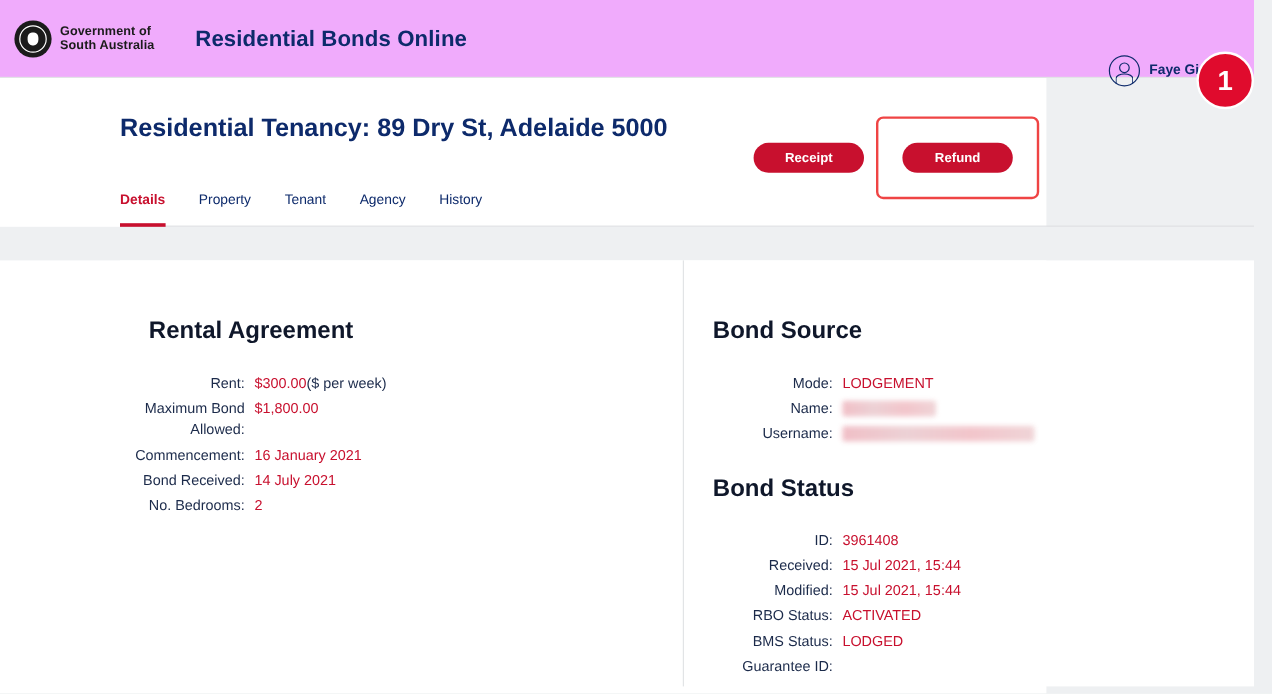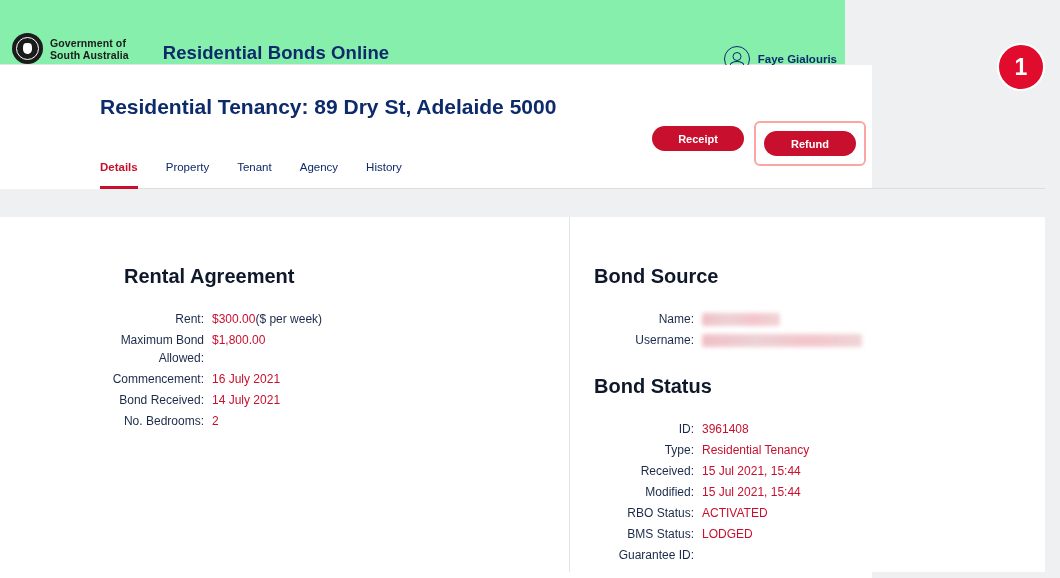--- a/index.html
+++ b/index.html
@@ -12,24 +12,24 @@
   }
   .page {
     position: relative;
     width: 1060px; height: 578px;
     background: #eef0f2;
   }
 
   
   .header {
     position: absolute; top: 0; left: 0;
-    width: 845px; height: 65px;
-    background: #86efac;
+    width: 1045px; height: 65px;
+    background: #f0abfc;
     border-bottom: 1px solid #e2e4e6;
-    display: flex; align-items: flex-end;
+    display: flex; align-items: center;
   }
   .gov-logo {
     display: flex; align-items: center;
     margin-left: 12px;
     gap: 7px;
   }
   .crest {
     width: 31px; height: 31px;
     border-radius: 50%;
     background: #1b1b1b;
@@ -126,43 +126,42 @@
     padding: 30px 0 0 100px;
     height: 78px;
   }
   .page-title {
     font-size: 21px;
     font-weight: bold;
     color: #0d2a6b;
   }
   .head-buttons {
     position: absolute;
-    right: 0px; top: 46px;
+    right: 0px; top: 32px;
     display: flex; gap: 10px; align-items: center;
   }
   .btn {
     min-width: 92px;
     height: 25px;
     border-radius: 13px;
     background: #c8102e;
     color: #ffffff;
     font-size: 11px;
     font-weight: bold;
     border: none;
     display: flex; align-items: center; justify-content: center;
     cursor: pointer;
     padding: 0 14px;
   }
   .btn-refund-wrap {
     position: relative;
-    padding: 8px;
-    border: 2px solid #fca5a5;
+    padding: 20px;
+    border: 2px solid #ef4444;
     border-radius: 6px;
     margin-right: 6px;
-    margin-top: 10px;
   }
 
   
   .tabs {
     margin-left: 100px;
     margin-top: 14px;
     display: flex;
     gap: 0px;
     border-bottom: 1px solid #dcdee0;
     width: 945px;
@@ -316,59 +315,59 @@
           </div>
         </div>
 
         <div class="kv">
           <div class="k">Maximum Bond Allowed:</div>
           <div class="v">$1,800.00</div>
         </div>
 
         <div class="kv">
           <div class="k">Commencement:</div>
-          <div class="v">16 July 2021</div>
+          <div class="v">16 January 2021</div>
         </div>
 
         <div class="kv">
           <div class="k">Bond Received:</div>
           <div class="v">14 July 2021</div>
         </div>
 
         <div class="kv">
           <div class="k">No. Bedrooms:</div>
           <div class="v">2</div>
         </div>
       </div>
 
       <div class="card right">
         <h2>Bond Source</h2>
 
+        <div class="kv">
+          <div class="k">Mode:</div>
+          <div class="v">LODGEMENT</div>
+        </div>
 
         <div class="kv">
           <div class="k">Name:</div>
           <div class="v"><span class="redacted w1"></span></div>
         </div>
 
         <div class="kv">
           <div class="k">Username:</div>
           <div class="v"><span class="redacted w2"></span></div>
         </div>
 
         <h2 class="second">Bond Status</h2>
 
         <div class="kv">
           <div class="k">ID:</div>
           <div class="v">3961408</div>
         </div>
         <div class="kv">
-          <div class="k">Type:</div>
-          <div class="v">Residential Tenancy</div>
-        </div>
-        <div class="kv">
           <div class="k">Received:</div>
           <div class="v">15 Jul 2021, 15:44</div>
         </div>
         <div class="kv">
           <div class="k">Modified:</div>
           <div class="v">15 Jul 2021, 15:44</div>
         </div>
         <div class="kv">
           <div class="k">RBO Status:</div>
           <div class="v">ACTIVATED</div>

